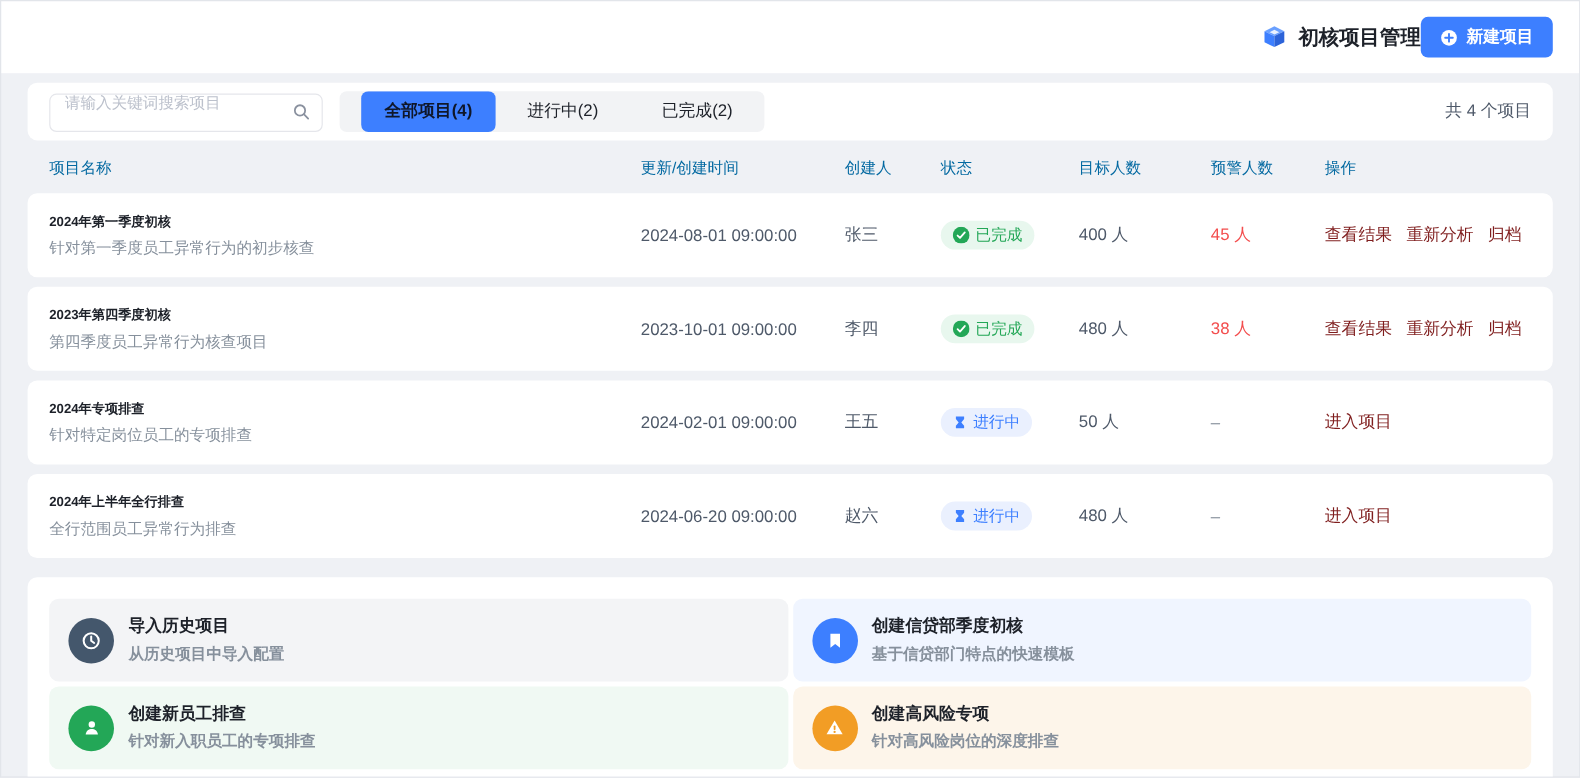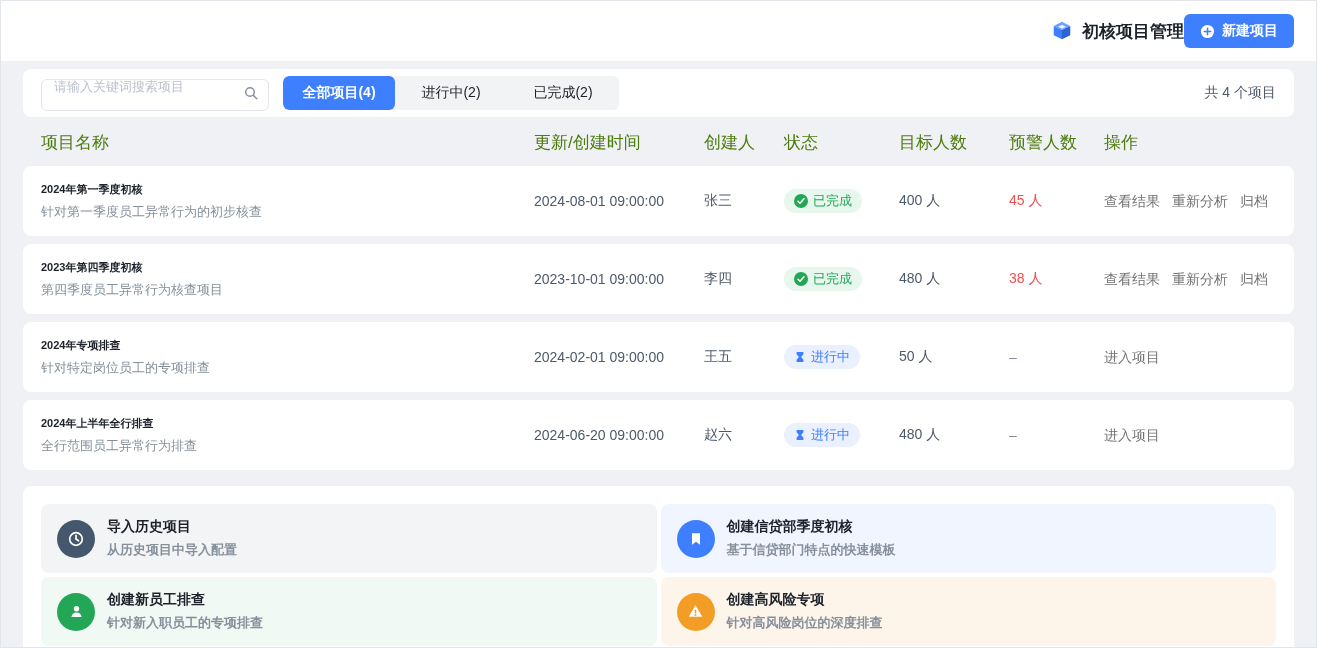--- a/index.html
+++ b/index.html
@@ -40,48 +40,48 @@
   }
   .search-box input::placeholder { color:#bcc1cc; }
   .search-box .sicon { position:absolute; right:10px; top:8px; width:16px; height:16px; }
   .tab-group {
     display:flex; background:#f2f3f5; border-radius:6px; overflow:hidden; height:34px;
   }
   .tab {
     min-width:112px; padding:0 18px; display:flex; align-items:center; justify-content:center;
     font-size:14px; color:#1d2129; cursor:pointer; border-radius:6px;
   }
-  .tab.active { background:#3d7fff; color:#ffffff; font-weight:bold; }
+  .tab.active { background:#3d7fff; color:#0f172a; font-weight:bold;margin-left:18px; }
   .filter-spacer { flex:1; }
   .total-text { font-size:14px; color:#4e5969; }
   
   .grid-cols {
     display:grid;
     grid-template-columns:1fr 170px 80px 115px 110px 95px 172px;
     align-items:center;
   }
   .table-header { padding:14px 18px 12px 18px; }
-  .table-header .hcell { font-size:17px; color:#4d7c0f; }
+  .table-header .hcell { font-size:13px; color:#0369a1; }
   .row-card {
     background:#fff; border-radius:8px; height:70px;
     padding:0 18px; margin-bottom:8px;
   }
   .cell-name .p-title { font-size:11px; font-weight:bold; color:#1d2129; margin-bottom:6px; }
   .cell-name .p-desc { font-size:13px; color:#86909c; }
   .cell-text { font-size:14px; color:#4e5969; }
   .warn-red { color:#f34d4d; }
   .warn-dash { color:#86909c; }
   .badge {
     display:inline-flex; align-items:center; gap:5px;
     height:24px; padding:0 10px; border-radius:12px; font-size:13px;
   }
   .badge-done { background:#e8f7ee; color:#23a757; }
   .badge-ongoing { background:#eaf0fe; color:#3d7fff; }
   .badge svg { flex:none; }
-  .ops a { color:#737373; font-size:14px; text-decoration:none; margin-right:12px; cursor:pointer; }
+  .ops a { color:#7f1d1d; font-size:14px; text-decoration:none; margin-right:12px; cursor:pointer; }
   .ops a:last-child { margin-right:0; }
   
   .shortcuts-card {
     background:#fff; border-radius:8px; margin-top:16px; padding:18px;
   }
   .shortcuts-title { font-size:15px; font-weight:bold; color:#1d2129; margin-bottom:14px; }
   .shortcut-grid { display:grid; grid-template-columns:repeat(2,1fr); gap:4px; }
   .shortcut {
     display:flex; align-items:center; border-radius:8px; padding:14px 16px; cursor:pointer;
   }

